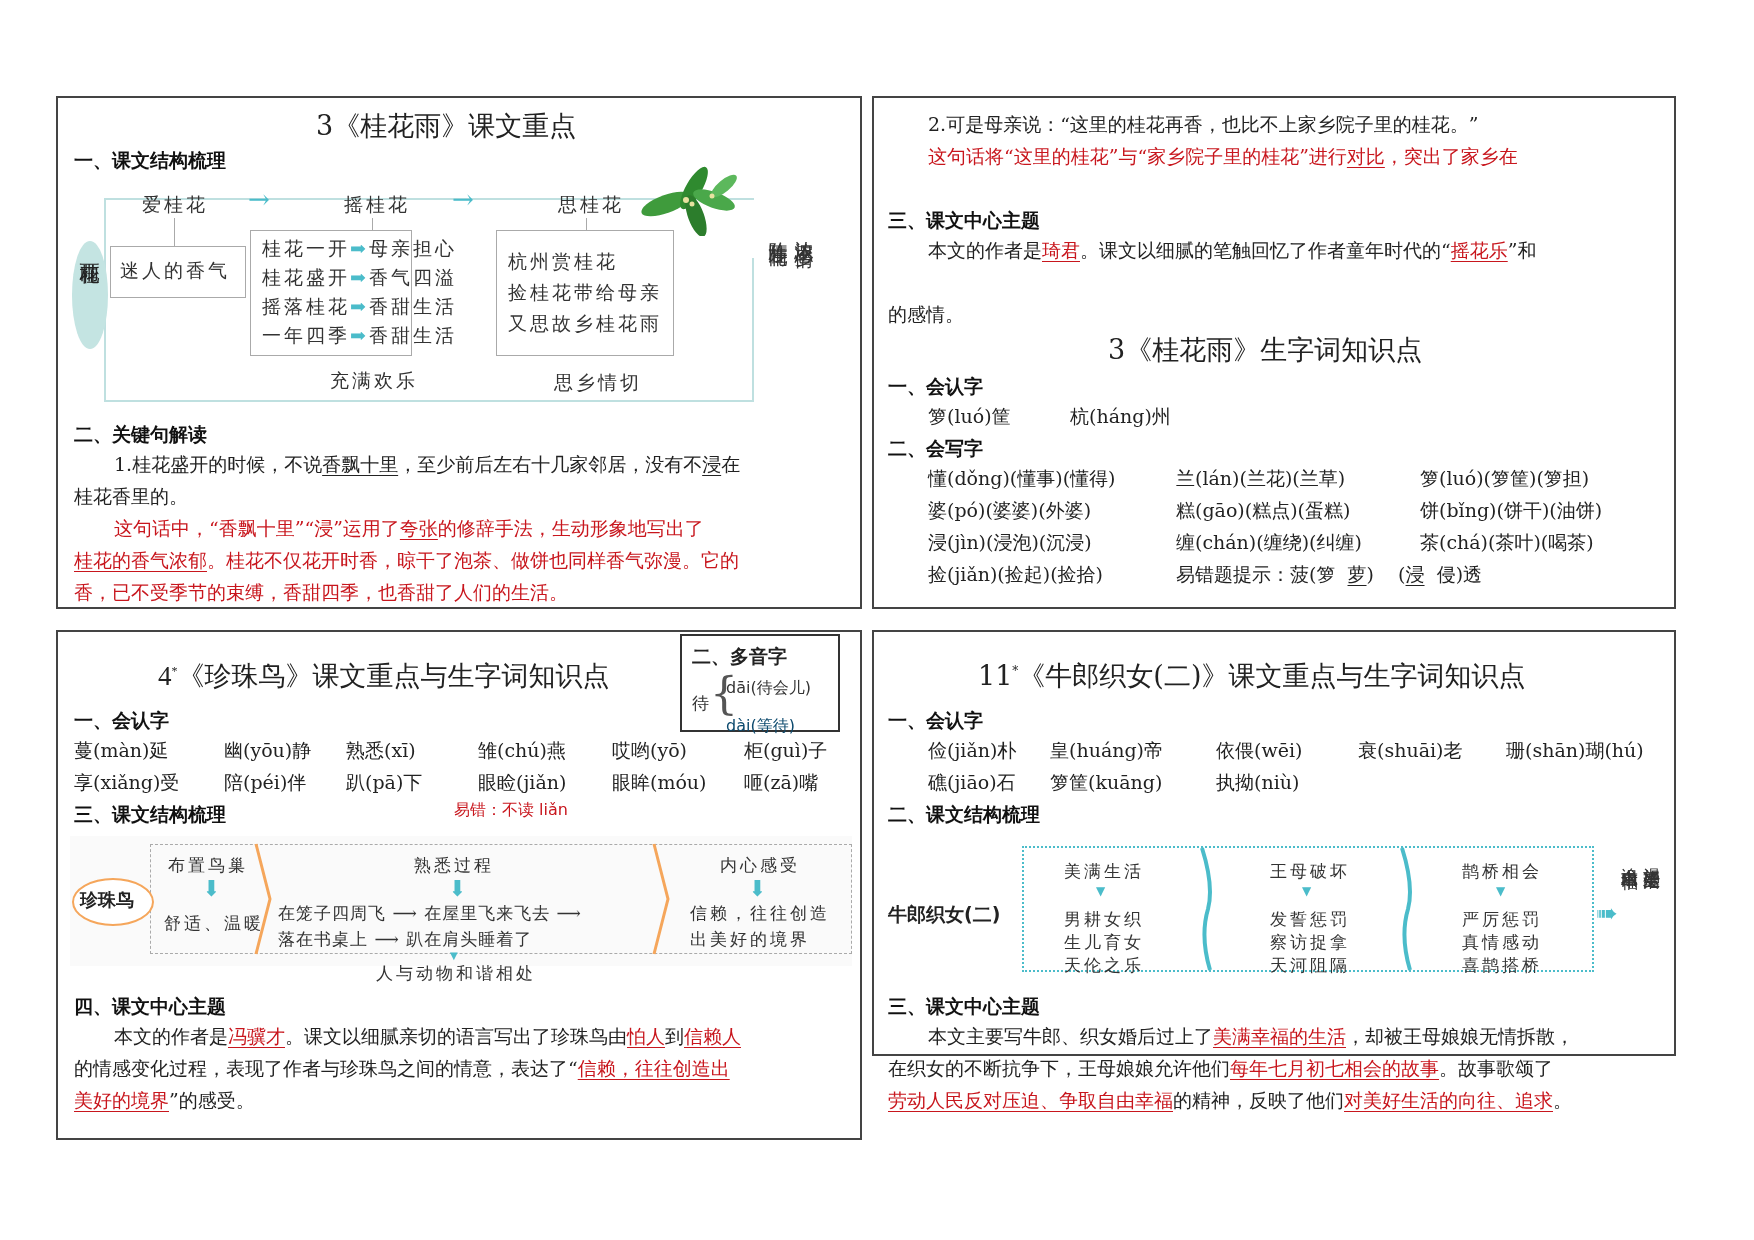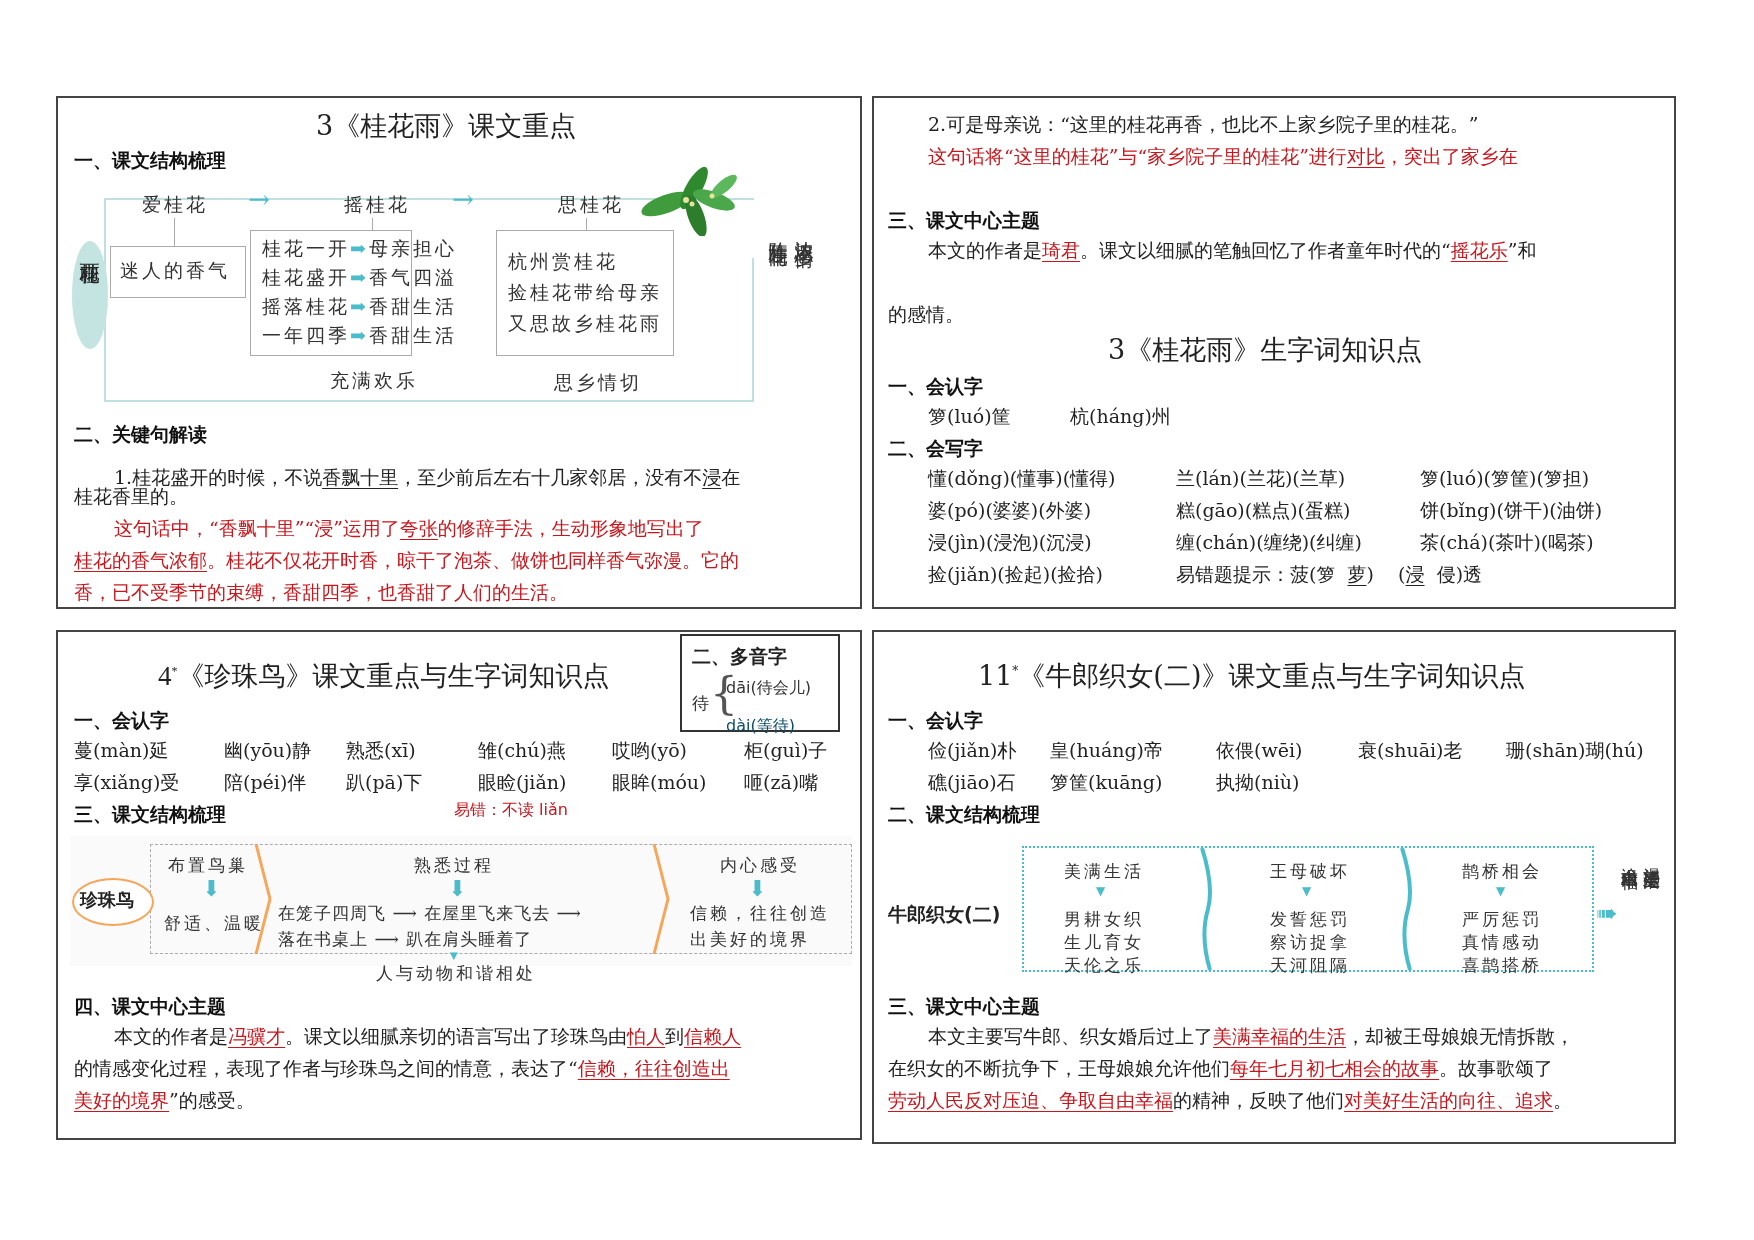--- a/index.html
+++ b/index.html
@@ -2,21 +2,21 @@
 <html><head>
 <meta charset="utf-8">
 <style>
   html, body { margin:0; padding:0; }
   body { width:1754px; height:1240px; background:#ffffff; position:relative; overflow:hidden;
          font-family:"DejaVu Serif","Liberation Serif",serif; color:#222; }
   .panel { position:absolute; border:2px solid #444; box-sizing:border-box; background:#fff; }
   .p-tl { left:56px; top:96px; width:806px; height:513px; }
   .p-tr { left:872px; top:96px; width:804px; height:513px; }
   .p-bl { left:56px; top:630px; width:806px; height:510px; }
-  .p-br { left:872px; top:630px; width:804px; height:514px; }
+  .p-br { left:872px; top:630px; width:804px; height:426px; }
   .abs { position:absolute; white-space:nowrap; }
   .title { font-size:27px; color:#222; }
   .h { font-family:"DejaVu Sans","Liberation Sans",sans-serif; font-weight:bold; font-size:19px; color:#111; }
   .t { font-size:19px; color:#222; }
   .red { color:#c8161d; }
   .u { text-decoration:underline; text-decoration-color:#c8161d; text-underline-offset:4px; }
   .ub { text-decoration:underline; text-underline-offset:4px; }
   .kai { font-family:"DejaVu Serif","Liberation Serif",serif; font-size:19px; color:#333; letter-spacing:3px; }
   .sm { font-size:17px; }
   .box { position:absolute; border:1.5px solid #aaa; box-sizing:border-box; background:#fff; }
@@ -81,21 +81,21 @@
       <circle cx="50" cy="34" r="3" fill="#e8e2a0"></circle>
         <circle cx="56" cy="38" r="2.5" fill="#e8e2a0"></circle>
         <circle cx="76" cy="30" r="2.5" fill="#e8e2a0"></circle>
     </svg>
 
     <div class="vcol" style="left:736px;top:128px;">浓浓思乡情</div>
     <div class="vcol" style="left:710px;top:128px;">阵阵桂花雨</div>
   </div>
 
   <div class="abs h" style="left:16px;top:324px;">二、关键句解读</div>
-  <div class="abs t" style="left:56px;top:354px;margin-top:13px;">
+  <div class="abs t" style="left:56px;top:354px;">
     <span>1.桂花盛开的时候，不说</span><span class="ub">香飘十里</span><span>，至少前后左右十几家邻居，没有不</span><span class="ub">浸</span><span>在</span>
   </div>
   <div class="abs t" style="left:16px;top:386px;">桂花香里的。</div>
   <div class="abs t red" style="left:56px;top:418px;">
     <span>这句话中，“香飘十里”“浸”运用了</span><span class="u">夸张</span><span>的修辞手法，生动形象地写出了</span>
   </div>
   <div class="abs t red" style="left:16px;top:450px;">
     <span class="u">桂花的香气浓郁</span><span>。桂花不仅花开时香，晾干了泡茶、做饼也同样香气弥漫。它的</span>
   </div>
   <div class="abs t red" style="left:16px;top:482px;">香，已不受季节的束缚，香甜四季，也香甜了人们的生活。</div>

